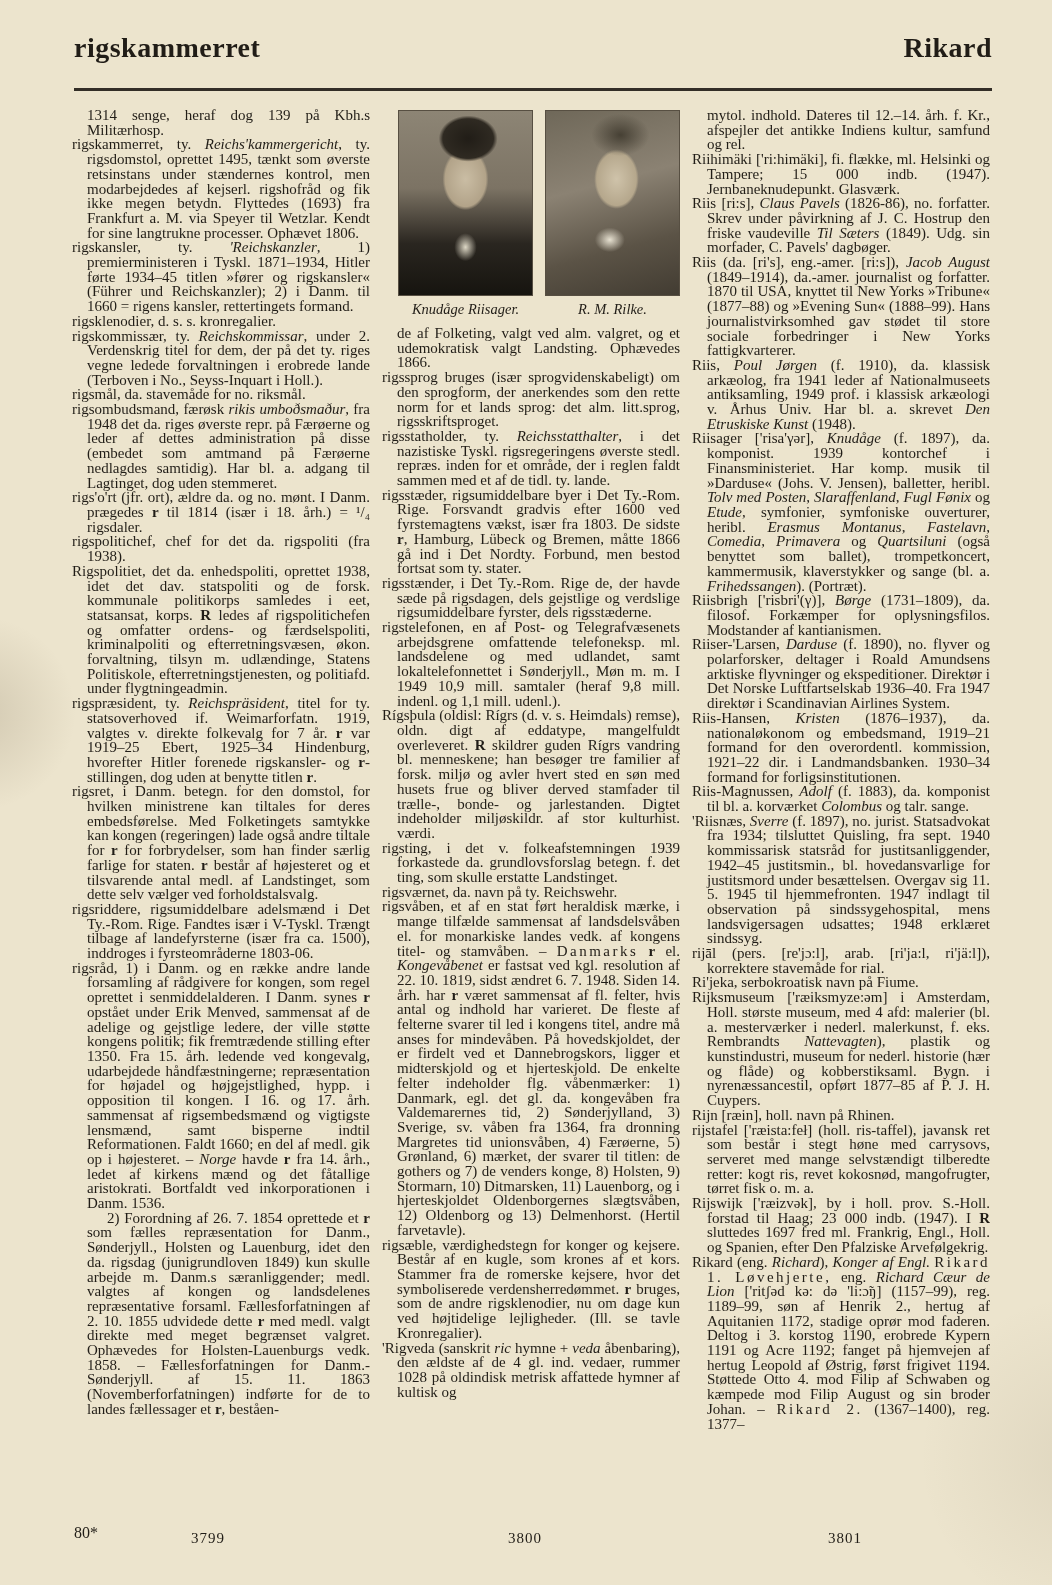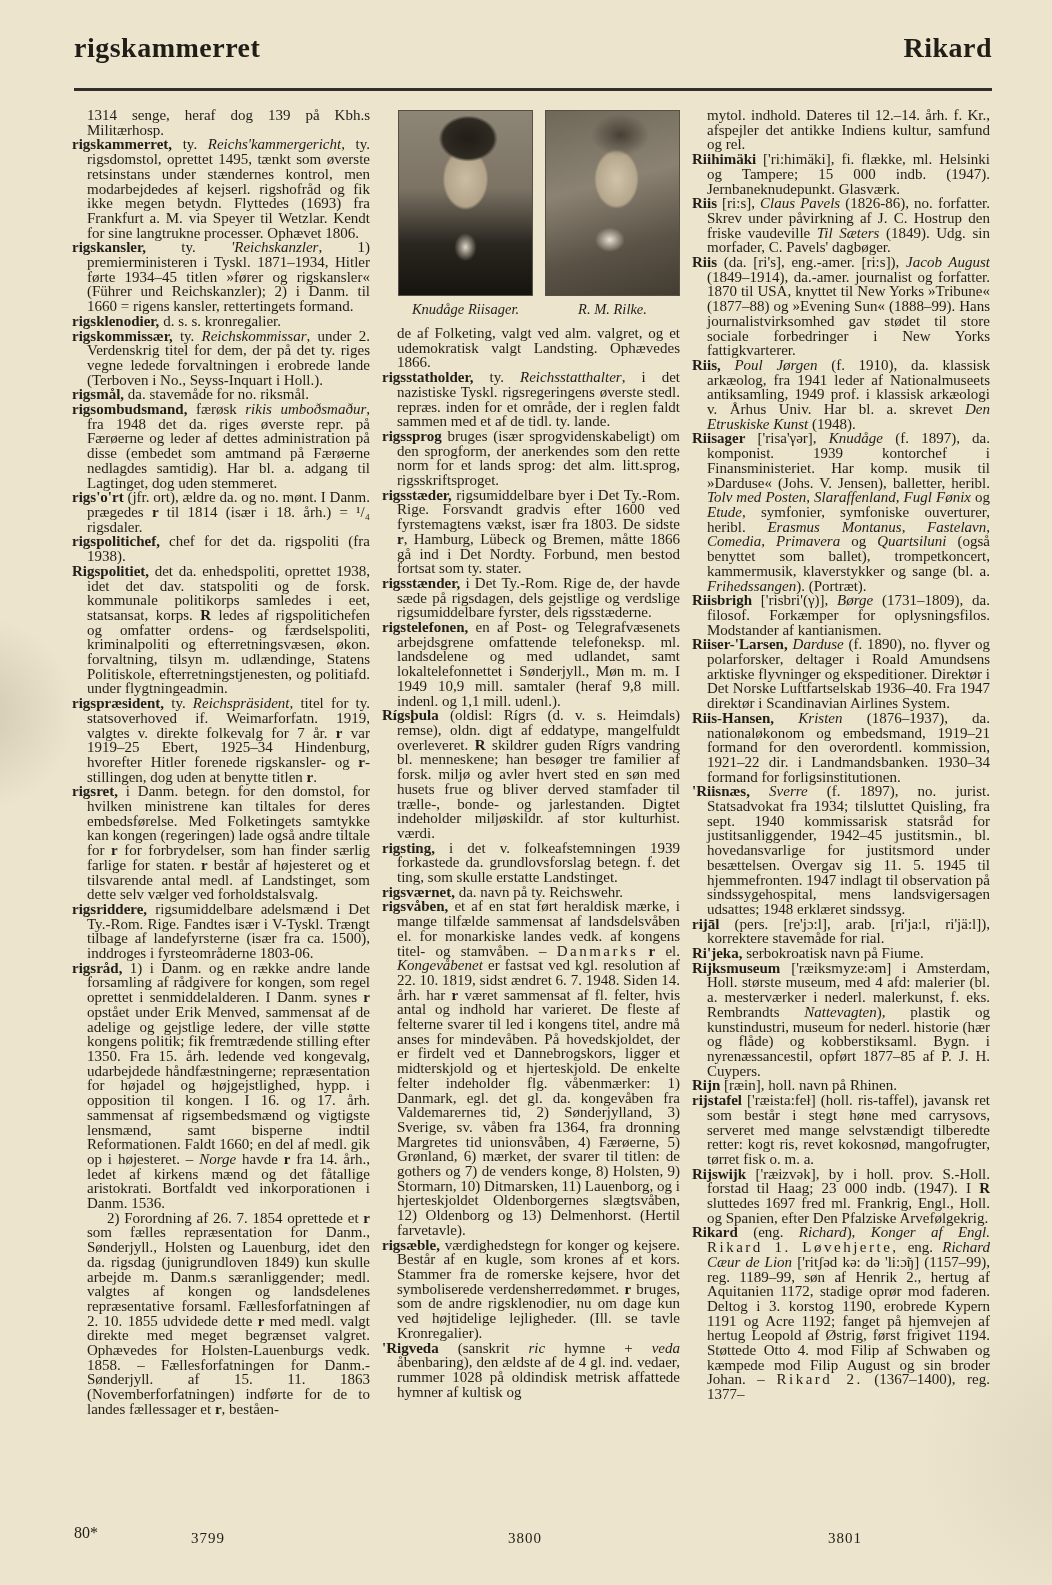--- a/index.html
+++ b/index.html
@@ -12,21 +12,21 @@
     font-family:"Liberation Serif", serif;color:#211d17;
   }
   .running-head{position:absolute;top:32px;left:74px;width:918px;display:flex;justify-content:space-between;align-items:baseline;}
   .running-head .hw-left,.running-head .hw-right{font-size:28px;font-weight:bold;letter-spacing:.5px;text-align:right;}
   .head-rule{position:absolute;top:88px;left:74px;width:918px;height:0;border-top:3px solid #332e27;}
   .cols{position:absolute;top:108px;left:72px;width:918px;height:1412px;display:flex;gap:12px;overflow:hidden;}
   .col{width:298px;font-size:15px;line-height:14.7px;text-align:justify;}
   p.entry{margin:0;padding-left:15px;text-indent:-15px;}
   p.entry.cont{text-indent:0;}
   p.entry.ind{text-indent:20px;}
-  .hw{font-weight:bold;}
+  .hw{font-weight:normal;}
   .it{font-style:italic;}
   .bd{font-weight:bold;}
   .sperr{letter-spacing:2.5px;}
   
   .figure{margin:2px 0 0 16px;}
   .photo-row{display:flex;gap:12px;}
   .photo{width:143px;height:186px;border:1px solid #574f42;box-sizing:border-box;}
   .photo.riisager{
     background:
       radial-gradient(ellipse 46px 36px at 52% 15%, #211d17 0%, #2f2a22 55%, rgba(47,42,34,0) 64%),
@@ -87,42 +87,43 @@
         <div class="photo-row">
           <div class="photo riisager"></div>
           <div class="photo rilke"></div>
         </div>
         <div class="figcaps">
           <span class="cap">Knudåge Riisager.</span>
           <span class="cap">R. M. Rilke.</span>
         </div>
       </div>
     <p class="entry cont"><span>de af Folketing, valgt ved alm. valgret, og et udemokratisk valgt Landsting. Ophævedes 1866.</span></p>
+        <p class="entry"><span class="hw">rigssprog</span><span> bruges (især sprogvidenskabeligt) om den sprogform, der anerkendes som den rette norm for et lands sprog: det alm. litt.sprog, rigsskriftsproget.</span></p>
         <p class="entry"><span class="hw">rigsstatholder,</span><span> ty. </span><span class="it">Reichsstatthalter</span><span>, i det nazistiske Tyskl. rigsregeringens øverste stedl. repræs. inden for et område, der i reglen faldt sammen med et af de tidl. ty. lande.</span></p>
-        <p class="entry"><span class="hw">rigssprog</span><span> bruges (især sprogvidenskabeligt) om den sprogform, der anerkendes som den rette norm for et lands sprog: det alm. litt.sprog, rigsskriftsproget.</span></p>
         <p class="entry"><span class="hw">rigsstæder,</span><span> rigsumiddelbare byer i Det Ty.-Rom. Rige. Forsvandt gradvis efter 1600 ved fyrstemagtens vækst, især fra 1803. De sidste </span><span class="bd">r</span><span>, Hamburg, Lübeck og Bremen, måtte 1866 gå ind i Det Nordty. Forbund, men bestod fortsat som ty. stater.</span></p>
         <p class="entry"><span class="hw">rigsstænder,</span><span> i Det Ty.-Rom. Rige de, der havde sæde på rigsdagen, dels gejstlige og verdslige rigsumiddelbare fyrster, dels rigsstæderne.</span></p>
         <p class="entry"><span class="hw">rigstelefonen,</span><span> en af Post- og Telegrafvæsenets arbejdsgrene omfattende telefoneksp. ml. landsdelene og med udlandet, samt lokaltelefonnettet i Sønderjyll., Møn m. m. I 1949 10,9 mill. samtaler (heraf 9,8 mill. indenl. og 1,1 mill. udenl.).</span></p>
         <p class="entry"><span class="hw">Rígsþula</span><span> (oldisl: Rígrs (d. v. s. Heimdals) remse), oldn. digt af eddatype, mangelfuldt overleveret. </span><span class="bd">R</span><span> skildrer guden Rígrs vandring bl. menneskene; han besøger tre familier af forsk. miljø og avler hvert sted en søn med husets frue og bliver derved stamfader til trælle-, bonde- og jarlestanden. Digtet indeholder miljøskildr. af stor kulturhist. værdi.</span></p>
         <p class="entry"><span class="hw">rigsting,</span><span> i det v. folkeafstemningen 1939 forkastede da. grundlovsforslag betegn. f. det ting, som skulle erstatte Landstinget.</span></p>
         <p class="entry"><span class="hw">rigsværnet,</span><span> da. navn på ty. Reichswehr.</span></p>
         <p class="entry"><span class="hw">rigsvåben,</span><span> et af en stat ført heraldisk mærke, i mange tilfælde sammensat af landsdelsvåben el. for monarkiske landes vedk. af kongens titel- og stamvåben. – </span><span class="sperr">Danmarks</span><span> </span><span class="bd">r</span><span> el. </span><span class="it">Kongevåbenet</span><span> er fastsat ved kgl. resolution af 22. 10. 1819, sidst ændret 6. 7. 1948. Siden 14. årh. har </span><span class="bd">r</span><span> været sammensat af fl. felter, hvis antal og indhold har varieret. De fleste af felterne svarer til led i kongens titel, andre må anses for mindevåben. På hovedskjoldet, der er firdelt ved et Dannebrogskors, ligger et midterskjold og et hjerteskjold. De enkelte felter indeholder flg. våbenmærker: 1) Danmark, egl. det gl. da. kongevåben fra Valdemarernes tid, 2) Sønderjylland, 3) Sverige, sv. våben fra 1364, fra dronning Margretes tid unionsvåben, 4) Færøerne, 5) Grønland, 6) mærket, der svarer til titlen: de gothers og 7) de venders konge, 8) Holsten, 9) Stormarn, 10) Ditmarsken, 11) Lauenborg, og i hjerteskjoldet Oldenborgernes slægtsvåben, 12) Oldenborg og 13) Delmenhorst. (Hertil farvetavle).</span></p>
         <p class="entry"><span class="hw">rigsæble,</span><span> værdighedstegn for konger og kejsere. Består af en kugle, som krones af et kors. Stammer fra de romerske kejsere, hvor det symboliserede verdensherredømmet. </span><span class="bd">r</span><span> bruges, som de andre rigsklenodier, nu om dage kun ved højtidelige lejligheder. (Ill. se tavle Kronregalier).</span></p>
         <p class="entry"><span class="hw">'Rigveda</span><span> (sanskrit </span><span class="it">ric</span><span> hymne + </span><span class="it">veda</span><span> åbenbaring), den ældste af de 4 gl. ind. vedaer, rummer 1028 på oldindisk metrisk affattede hymner af kultisk og</span></p>
       </div>
     <div class="col" id="col3">
         <p class="entry cont"><span>mytol. indhold. Dateres til 12.–14. årh. f. Kr., afspejler det antikke Indiens kultur, samfund og rel.</span></p>
         <p class="entry"><span class="hw">Riihimäki</span><span> ['ri:himäki], fi. flække, ml. Helsinki og Tampere; 15 000 indb. (1947). Jernbaneknudepunkt. Glasværk.</span></p>
         <p class="entry"><span class="hw">Riis</span><span> [ri:s], </span><span class="it">Claus Pavels</span><span> (1826-86), no. forfatter. Skrev under påvirkning af J. C. Hostrup den friske vaudeville </span><span class="it">Til Sæters</span><span> (1849). Udg. sin morfader, C. Pavels' dagbøger.</span></p>
         <p class="entry"><span class="hw">Riis</span><span> (da. [ri's], eng.-amer. [ri:s]), </span><span class="it">Jacob August</span><span> (1849–1914), da.-amer. journalist og forfatter. 1870 til USA, knyttet til New Yorks »Tribune« (1877–88) og »Evening Sun« (1888–99). Hans journalistvirksomhed gav stødet til store sociale forbedringer i New Yorks fattigkvarterer.</span></p>
         <p class="entry"><span class="hw">Riis,</span><span> </span><span class="it">Poul Jørgen</span><span> (f. 1910), da. klassisk arkæolog, fra 1941 leder af Nationalmuseets antiksamling, 1949 prof. i klassisk arkæologi v. Århus Univ. Har bl. a. skrevet </span><span class="it">Den Etruskiske Kunst</span><span> (1948).</span></p>
         <p class="entry"><span class="hw">Riisager</span><span> ['risa'γər], </span><span class="it">Knudåge</span><span> (f. 1897), da. komponist. 1939 kontorchef i Finansministeriet. Har komp. musik til »Darduse« (Johs. V. Jensen), balletter, heribl. </span><span class="it">Tolv med Posten</span><span>, </span><span class="it">Slaraffenland</span><span>, </span><span class="it">Fugl Fønix</span><span> og </span><span class="it">Etude</span><span>, symfonier, symfoniske ouverturer, heribl. </span><span class="it">Erasmus Montanus</span><span>, </span><span class="it">Fastelavn</span><span>, </span><span class="it">Comedia</span><span>, </span><span class="it">Primavera</span><span> og </span><span class="it">Quartsiluni</span><span> (også benyttet som ballet), trompetkoncert, kammermusik, klaverstykker og sange (bl. a. </span><span class="it">Frihedssangen</span><span>). (Portræt).</span></p>
         <p class="entry"><span class="hw">Riisbrigh</span><span> ['risbri'(γ)], </span><span class="it">Børge</span><span> (1731–1809), da. filosof. Forkæmper for oplysningsfilos. Modstander af kantianismen.</span></p>
         <p class="entry"><span class="hw">Riiser-'Larsen,</span><span> </span><span class="it">Darduse</span><span> (f. 1890), no. flyver og polarforsker, deltager i Roald Amundsens arktiske flyvninger og ekspeditioner. Direktør i Det Norske Luftfartselskab 1936–40. Fra 1947 direktør i Scandinavian Airlines System.</span></p>
         <p class="entry"><span class="hw">Riis-Hansen,</span><span> </span><span class="it">Kristen</span><span> (1876–1937), da. nationaløkonom og embedsmand, 1919–21 formand for den overordentl. kommission, 1921–22 dir. i Landmandsbanken. 1930–34 formand for forligsinstitutionen.</span></p>
+        <p class="entry"><span class="hw">Riis-Magnussen,</span><span> </span><span class="it">Adolf</span><span> (f. 1883), da. komponist til bl. a. korværket </span><span class="it">Colombus</span><span> og talr. sange.</span></p>
         <p class="entry"><span class="hw">'Riisnæs,</span><span> </span><span class="it">Sverre</span><span> (f. 1897), no. jurist. Statsadvokat fra 1934; tilsluttet Quisling, fra sept. 1940 kommissarisk statsråd for justitsanliggender, 1942–45 justitsmin., bl. hovedansvarlige for justitsmord under besættelsen. Overgav sig 11. 5. 1945 til hjemmefronten. 1947 indlagt til observation på sindssygehospital, mens landsvigersagen udsattes; 1948 erklæret sindssyg.</span></p>
         <p class="entry"><span class="hw">rijāl</span><span> (pers. [re'jɔ:l], arab. [ri'ja:l, ri'jä:l]), korrektere stavemåde for rial.</span></p>
         <p class="entry"><span class="hw">Ri'jeka,</span><span> serbokroatisk navn på Fiume.</span></p>
         <p class="entry"><span class="hw">Rijksmuseum</span><span> ['ræiksmyze:əm] i Amsterdam, Holl. største museum, med 4 afd: malerier (bl. a. mesterværker i nederl. malerkunst, f. eks. Rembrandts </span><span class="it">Nattevagten</span><span>), plastik og kunstindustri, museum for nederl. historie (hær og flåde) og kobberstiksaml. Bygn. i nyrenæssancestil, opført 1877–85 af P. J. H. Cuypers.</span></p>
         <p class="entry"><span class="hw">Rijn</span><span> [ræin], holl. navn på Rhinen.</span></p>
         <p class="entry"><span class="hw">rijstafel</span><span> ['ræista:feł] (holl. ris-taffel), javansk ret som består i stegt høne med carrysovs, serveret med mange selvstændigt tilberedte retter: kogt ris, revet kokosnød, mangofrugter, tørret fisk o. m. a.</span></p>
         <p class="entry"><span class="hw">Rijswijk</span><span> ['ræizvək], by i holl. prov. S.-Holl. forstad til Haag; 23 000 indb. (1947). I </span><span class="bd">R</span><span> sluttedes 1697 fred ml. Frankrig, Engl., Holl. og Spanien, efter Den Pfalziske Arvefølgekrig.</span></p>
         <p class="entry"><span class="hw">Rikard</span><span> (eng. </span><span class="it">Richard</span><span>), </span><span class="it">Konger af Engl.</span><span> </span><span class="sperr">Rikard 1. Løvehjerte,</span><span> eng. </span><span class="it">Richard Cæur de Lion</span><span> ['ritʃəd kə: də 'li:ɔ̃ŋ] (1157–99), reg. 1189–99, søn af Henrik 2., hertug af Aquitanien 1172, stadige oprør mod faderen. Deltog i 3. korstog 1190, erobrede Kypern 1191 og Acre 1192; fanget på hjemvejen af hertug Leopold af Østrig, først frigivet 1194. Støttede Otto 4. mod Filip af Schwaben og kæmpede mod Filip August og sin broder Johan. – </span><span class="sperr">Rikard 2.</span><span> (1367–1400), reg. 1377–</span></p>
       </div>
   </div>

